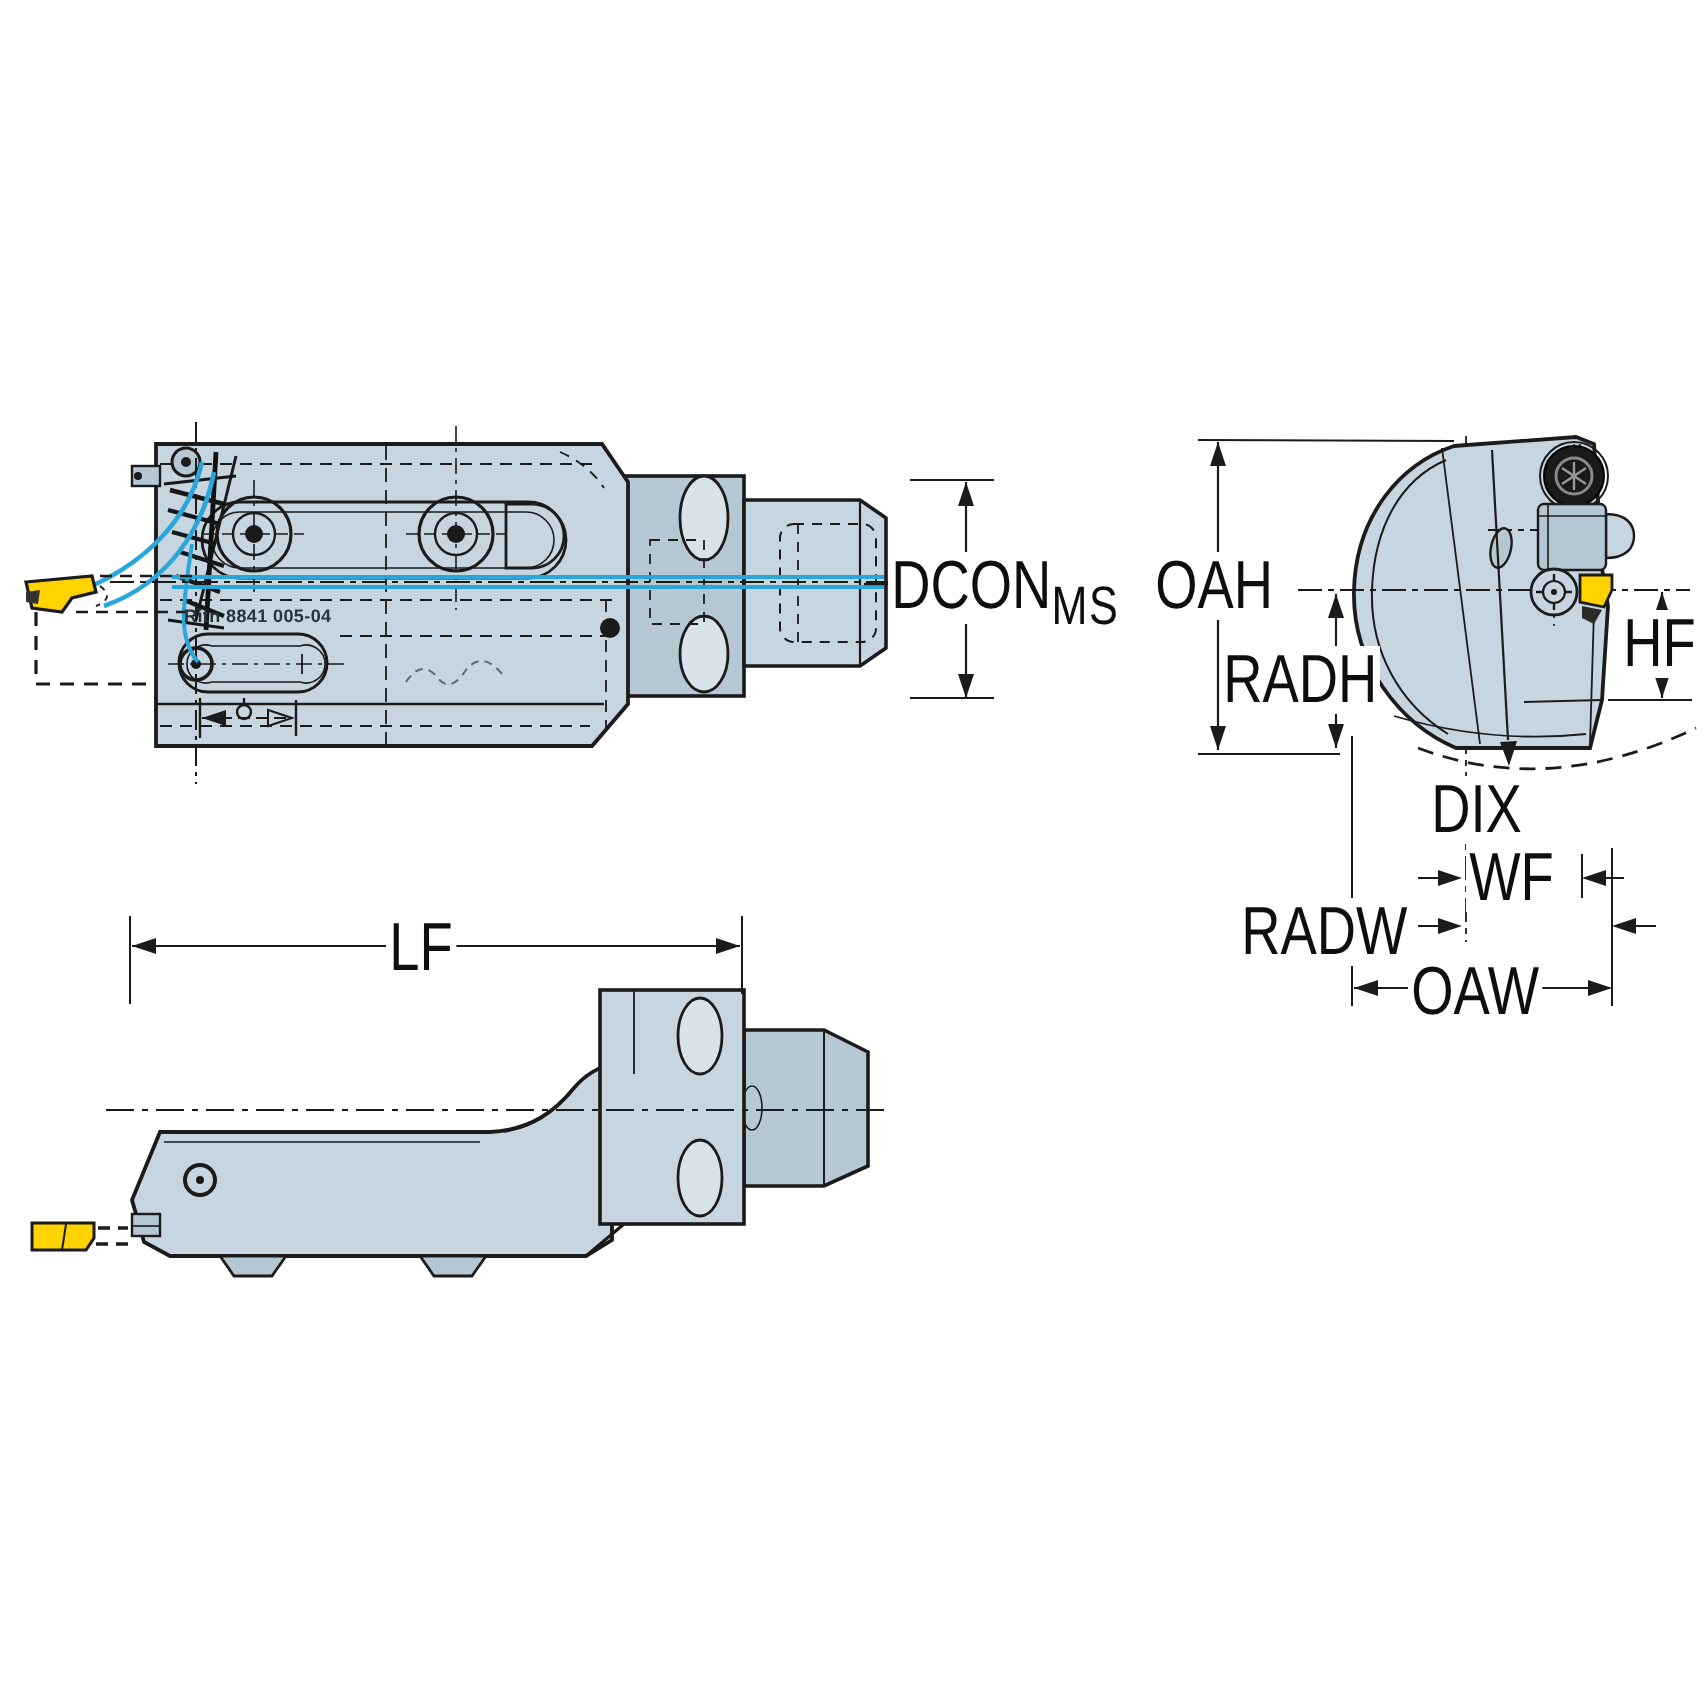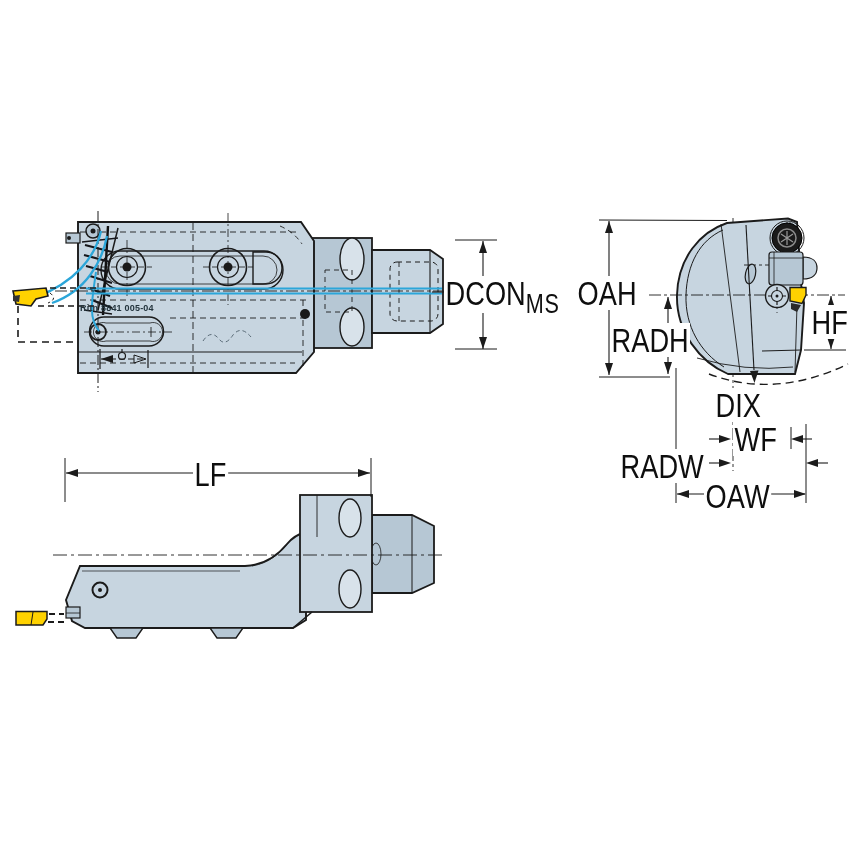--- a/index.html
+++ b/index.html
@@ -282,15 +282,15 @@
 
 <div class="dim bg" style="left:444px;top:276px"><span>DCON</span><span class="sub">MS</span></div>
 <div class="dim bg" style="left:576px;top:276px">OAH</div>
 <div class="dim bg" style="left:610px;top:323px">RADH</div>
 <div class="dim bg" style="left:810px;top:305px">HF</div>
 <div class="dim bg" style="left:714px;top:388px">DIX</div>
 <div class="dim bg" style="left:733px;top:422px">WF</div>
 <div class="dim bg" style="left:619px;top:449px">RADW</div>
 <div class="dim bg" style="left:704px;top:479px">OAW</div>
 <div class="dim bg" style="left:193px;top:457px">LF</div>
-<div class="marking" style="left:80px;top:303px">Ritn 8841 005-04</div>
+<div class="marking" style="left:92px;top:303px">Ritn 8841 005-04</div>
 
 </div>
 
 </body></html>

